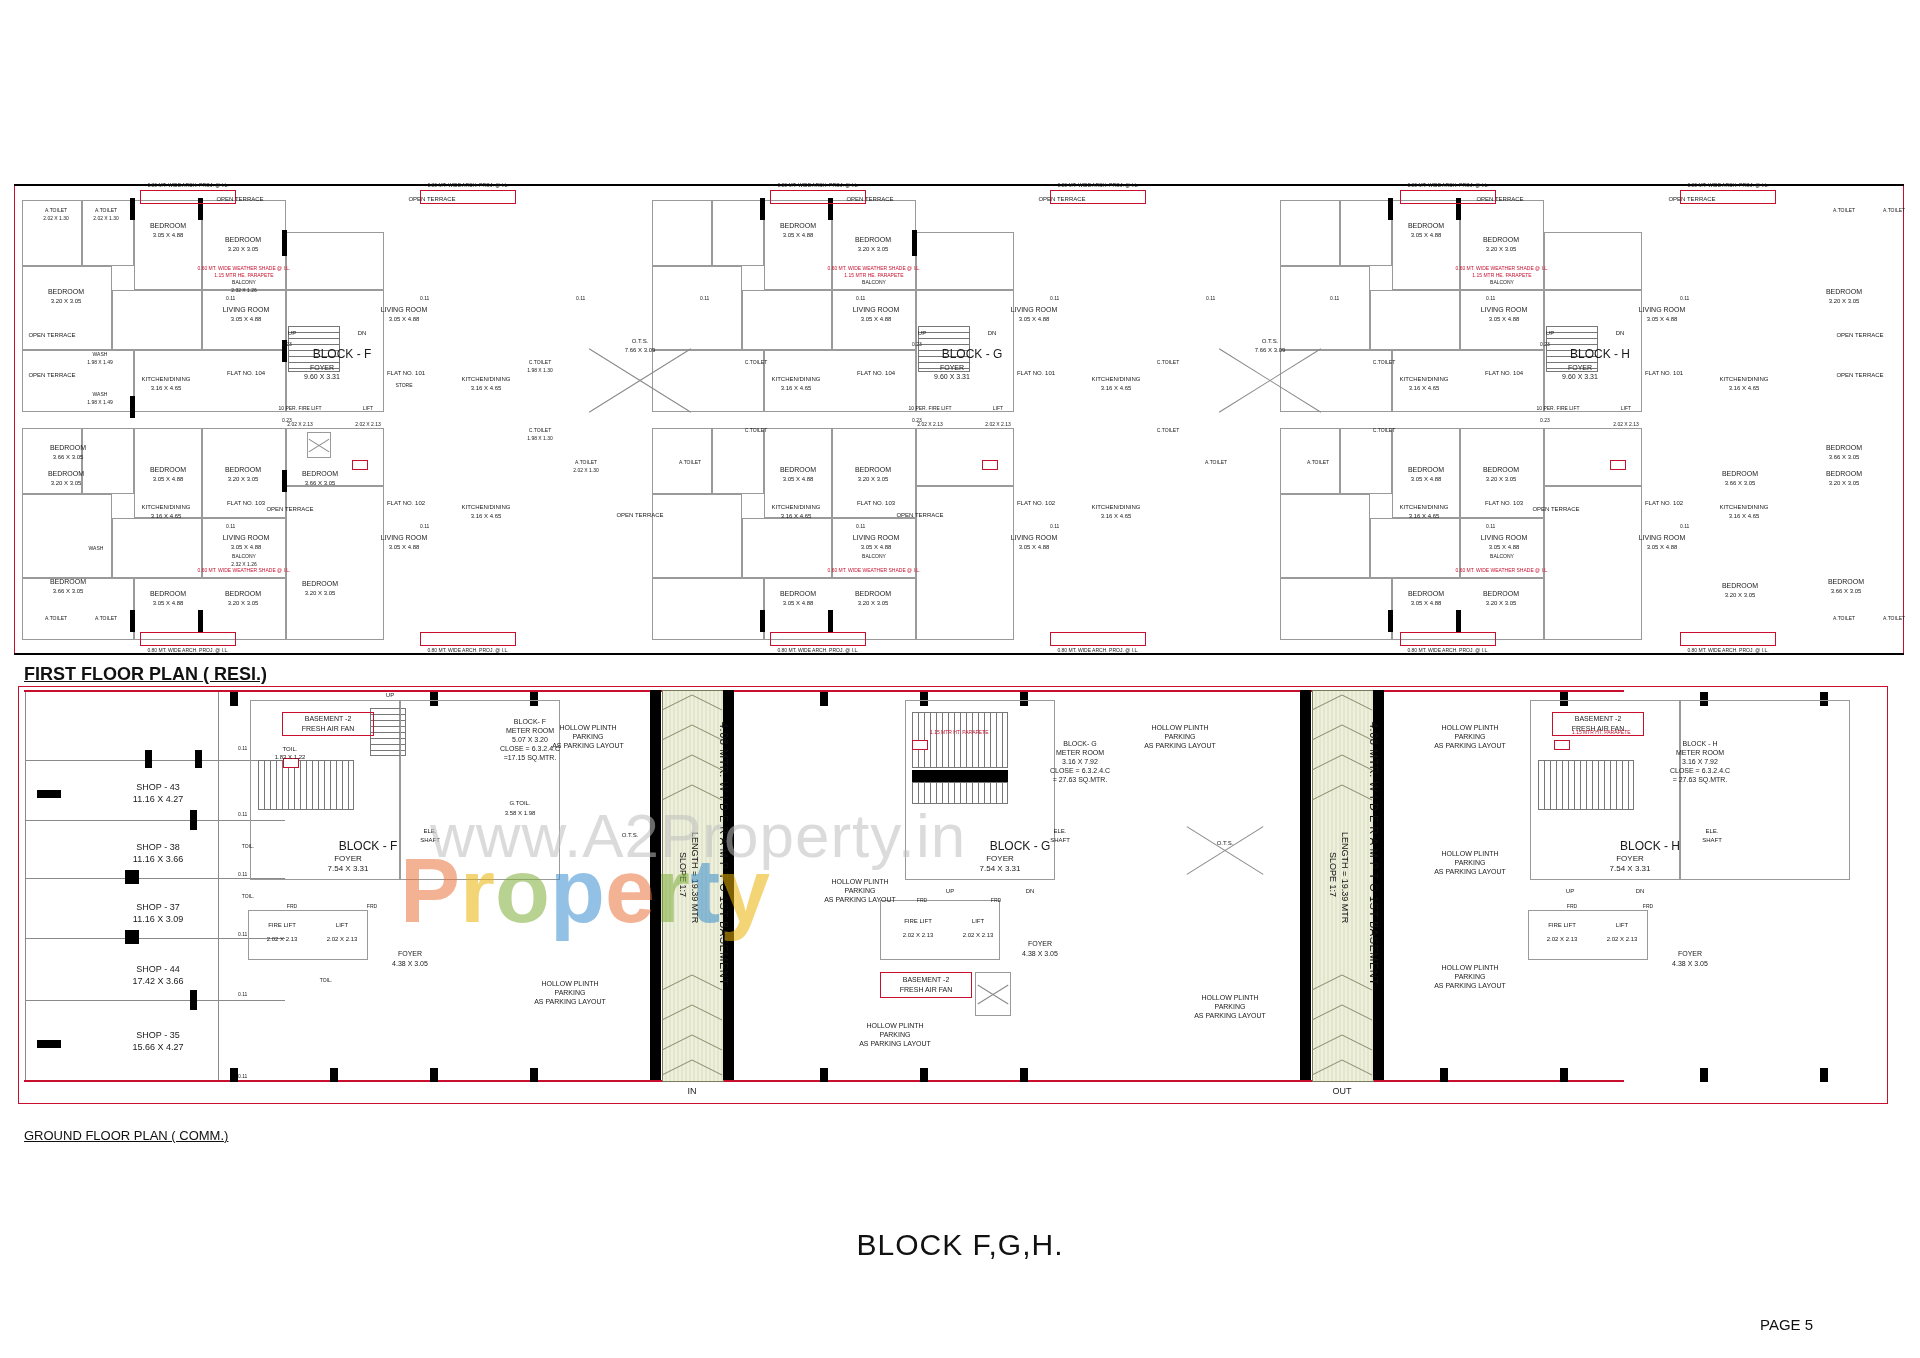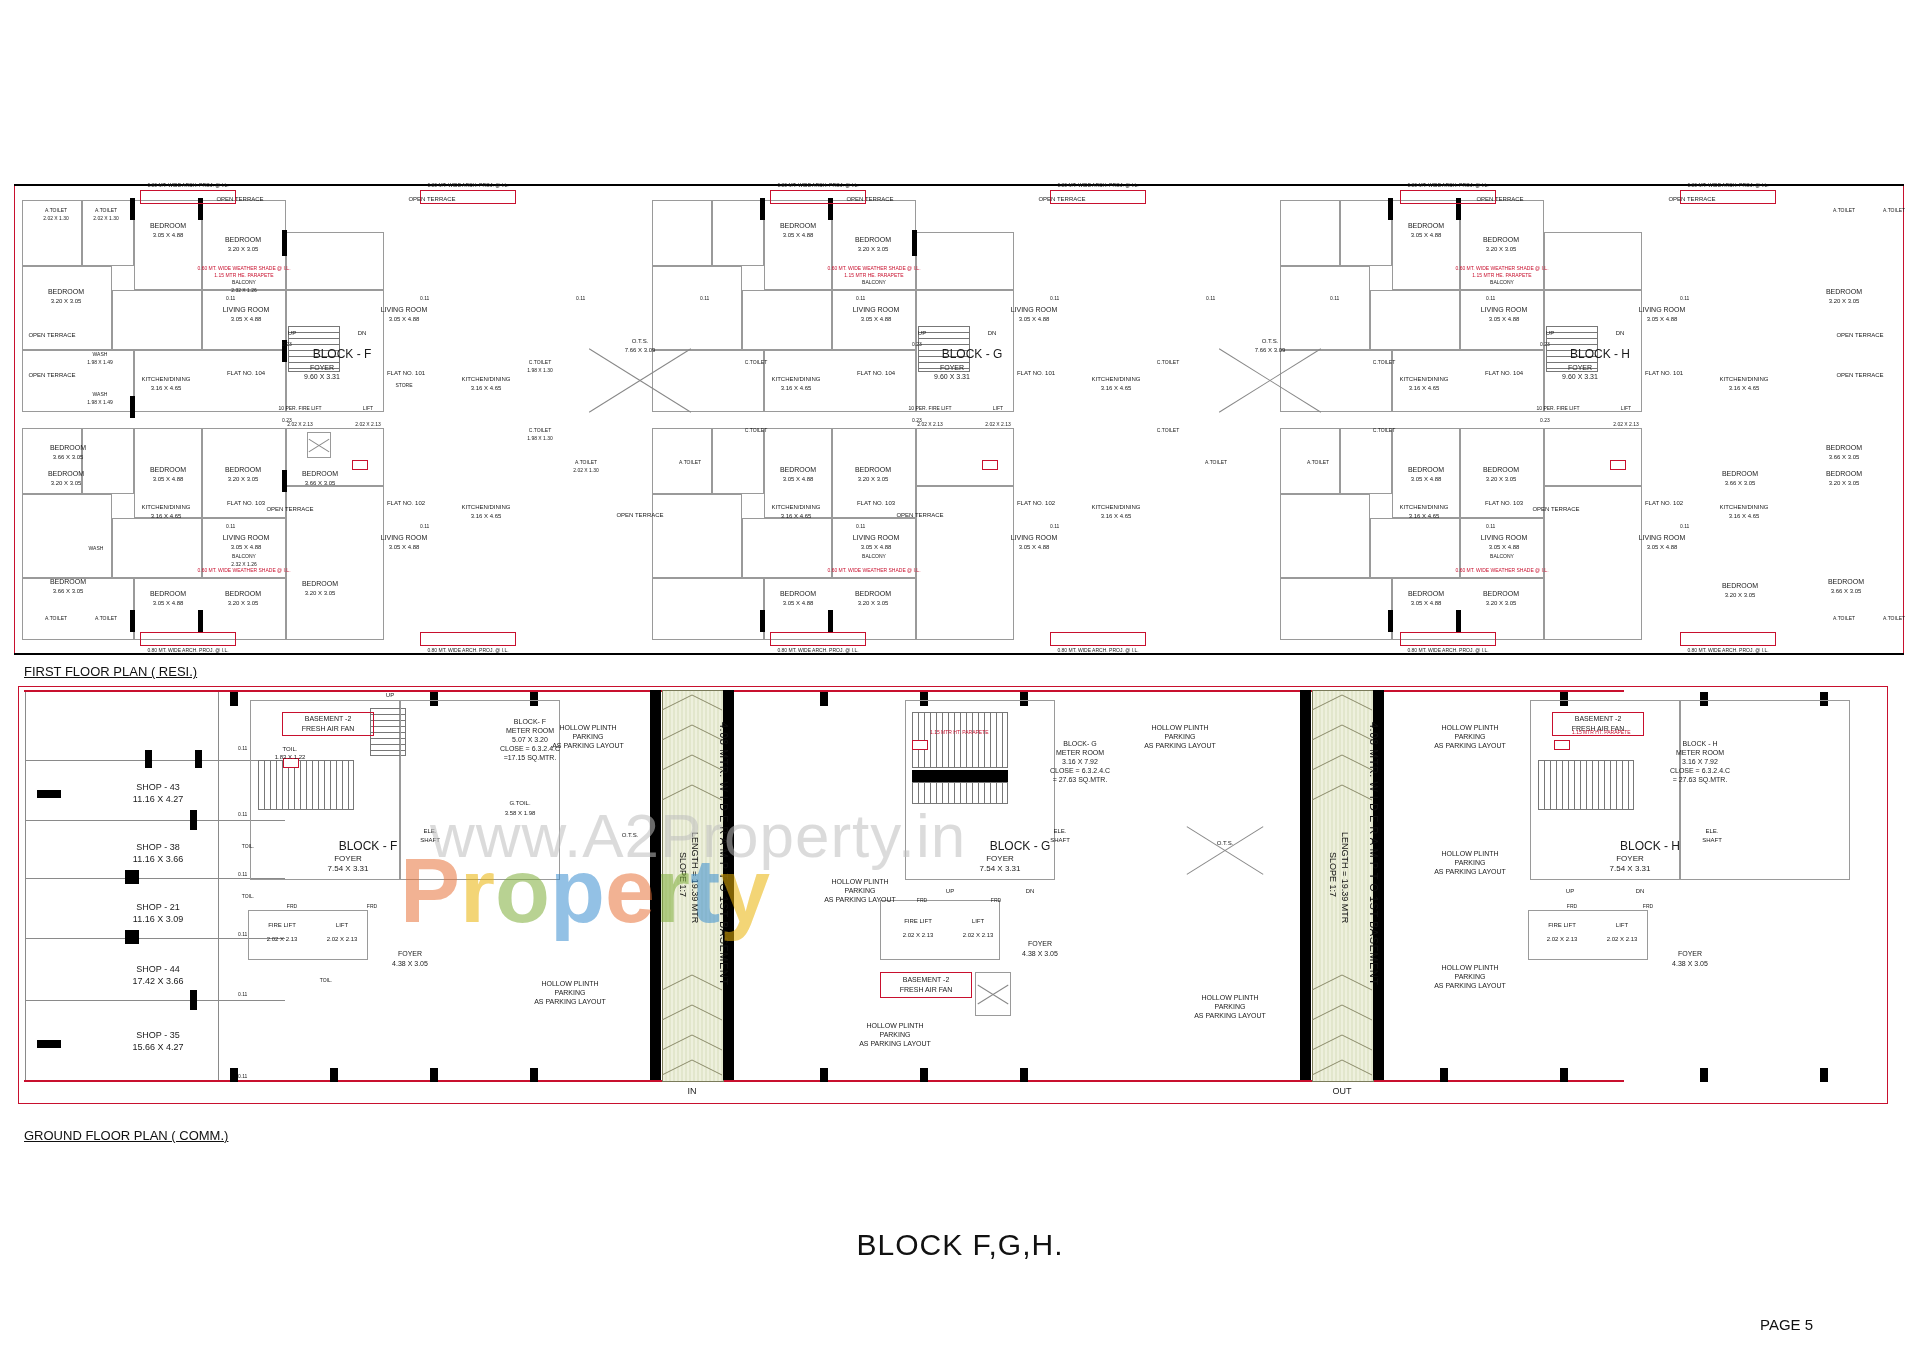--- a/index.html
+++ b/index.html
@@ -448,21 +448,21 @@
     <span class="lbl l5 ctr" style="left:818px;top:478px;">0.80 MT. WIDE ARCH. PROJ. @ I.L.</span>
     <span class="lbl l5 ctr" style="left:1098px;top:478px;">0.80 MT. WIDE ARCH. PROJ. @ I.L.</span>
     <span class="lbl l5 ctr" style="left:1448px;top:478px;">0.80 MT. WIDE ARCH. PROJ. @ I.L.</span>
     <span class="lbl l5 ctr" style="left:1728px;top:478px;">0.80 MT. WIDE ARCH. PROJ. @ I.L.</span>
 
     <div class="redbox" style="left:352px;top:290px;width:16px;height:10px;background:#fff;"></div>
     <div class="redbox" style="left:982px;top:290px;width:16px;height:10px;background:#fff;"></div>
     <div class="redbox" style="left:1610px;top:290px;width:16px;height:10px;background:#fff;"></div>
   </div>
 
-  <div class="ttl uline" style="left:24px;top:664px;font-size:13px;">FIRST FLOOR PLAN ( RESI.)</div>
+  <div class="ttl uline" style="left:24px;top:664px;font-size:18px;font-weight:bold;">FIRST FLOOR PLAN ( RESI.)</div>
 
   <div id="gf" style="position:absolute;left:0;top:682px;width:1920px;height:430px;">
 
     <div class="outer" style="left:18px;top:4px;width:1870px;height:418px;"></div>
 
     <div class="thin" style="left:60px;top:78px;width:220px;height:1.4px;"></div>
     <div class="thin" style="left:25px;top:78px;width:260px;height:1.4px;"></div>
     <div class="thin" style="left:25px;top:138px;width:260px;height:1.4px;"></div>
     <div class="thin" style="left:25px;top:196px;width:260px;height:1.4px;"></div>
     <div class="thin" style="left:25px;top:256px;width:260px;height:1.4px;"></div>
@@ -562,21 +562,21 @@
     <div class="redbox" style="left:880px;top:290px;width:92px;height:26px;"></div>
 
     <div class="redbox" style="left:283px;top:76px;width:16px;height:10px;background:#fff;"></div>
     <div class="redbox" style="left:912px;top:58px;width:16px;height:10px;background:#fff;"></div>
     <div class="redbox" style="left:1554px;top:58px;width:16px;height:10px;background:#fff;"></div>
 
     <span class="lbl l9 ctr" style="left:158px;top:100px;">SHOP - 43</span>
     <span class="lbl l9 ctr" style="left:158px;top:112px;">11.16 X 4.27</span>
     <span class="lbl l9 ctr" style="left:158px;top:160px;">SHOP - 38</span>
     <span class="lbl l9 ctr" style="left:158px;top:172px;">11.16 X 3.66</span>
-    <span class="lbl l9 ctr" style="left:158px;top:220px;">SHOP - 21</span>
+    <span class="lbl l9 ctr" style="left:158px;top:220px;">SHOP - 37</span>
     <span class="lbl l9 ctr" style="left:158px;top:232px;">11.16 X 3.09</span>
     <span class="lbl l9 ctr" style="left:158px;top:282px;">SHOP - 44</span>
     <span class="lbl l9 ctr" style="left:158px;top:294px;">17.42 X 3.66</span>
     <span class="lbl l9 ctr" style="left:158px;top:348px;">SHOP - 35</span>
     <span class="lbl l9 ctr" style="left:158px;top:360px;">15.66 X 4.27</span>
 
     <span class="lbl l7 ctr" style="left:328px;top:33px;">BASEMENT -2</span>
     <span class="lbl l7 ctr" style="left:328px;top:43px;">FRESH AIR FAN</span>
     <span class="lbl l7 ctr" style="left:1598px;top:33px;">BASEMENT -2</span>
     <span class="lbl l7 ctr" style="left:1598px;top:43px;">FRESH AIR FAN</span>

